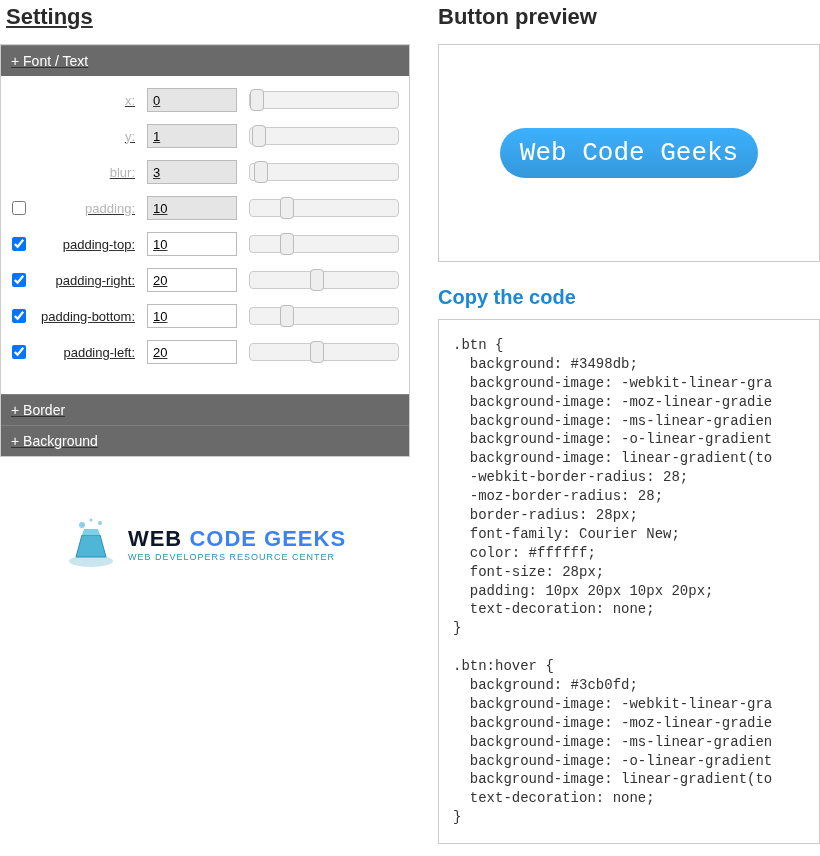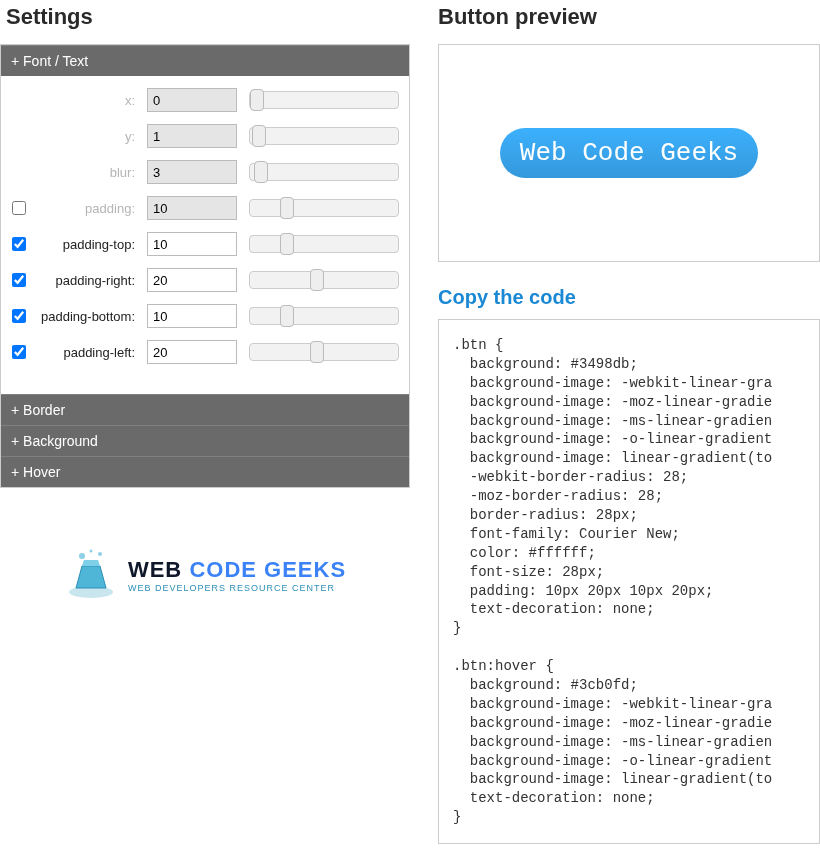--- a/index.html
+++ b/index.html
@@ -1,18 +1,18 @@
 <!DOCTYPE html>
 <html><head>
 <meta charset="utf-8">
 <style>
 * { box-sizing: border-box; margin: 0; padding: 0; }
 body { font-family: Arial, sans-serif; font-size: 13px; color: #333; background: #fff; width: 820px; }
 .container { display: flex; gap: 28px; padding: 0; }
-.left { width: 410px; }
+.left { width: 410px; text-decoration: underline; }
 .right { flex: 1; }
 h2 { font-size: 22px; font-weight: bold; margin: 4px 0 14px 6px; color: #2a2a2a; }
 h2.preview { margin-left: 0; }
 .accordion { border: 1px solid #ccc; }
 .acc-header {
   background: #6a6a6a; color: #fff; padding: 7px 10px; font-size: 14px;
   border-top: 1px solid rgba(255,255,255,0.15); cursor: pointer;
 }
 .acc-header.active { background: #3cb0fd; }
 .acc-body { padding: 12px 10px 18px 10px; background: #fff; }
@@ -169,21 +169,20 @@
               <div class="slider-track">
                 <div class="slider-thumb" style="left:60px"></div>
               </div>
             </div>
         </div>
 
       </div>
 
       <div class="acc-header">+ Border</div>
       <div class="acc-header">+ Background</div>
-      <div class="acc-header">+ Hover</div>
     </div>
 
     <div class="logo">
       <div class="logo-inner">
         <div class="logo-icon">
           <svg width="54" height="54" viewBox="0 0 54 54">
             <ellipse cx="27" cy="44" rx="22" ry="6" fill="#c9e6ef"></ellipse>
             <path d="M12 40 L42 40 L36 18 L18 18 Z" fill="#4fb6d8" stroke="#2b8fb5" stroke-width="1"></path>
             <path d="M18 18 L36 18 L34 12 L20 12 Z" fill="#7ed0e8"></path>
             <circle cx="18" cy="8" r="3" fill="#8fd0e8"></circle>

